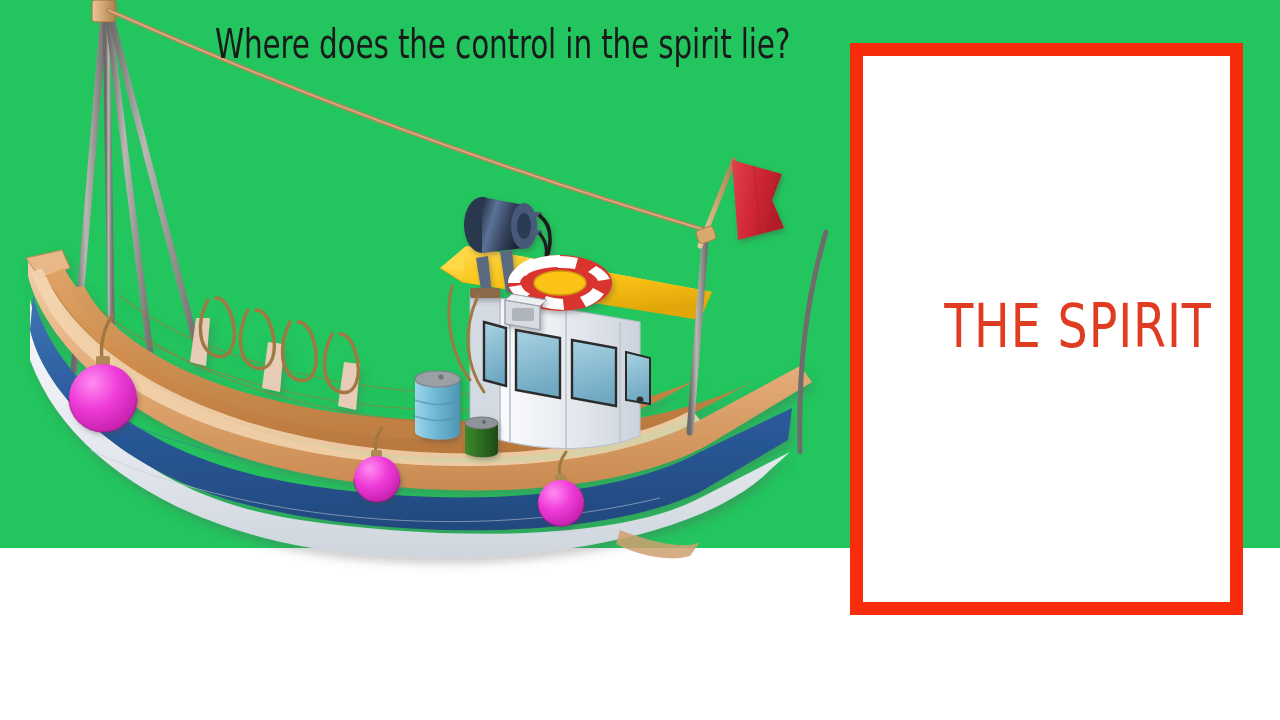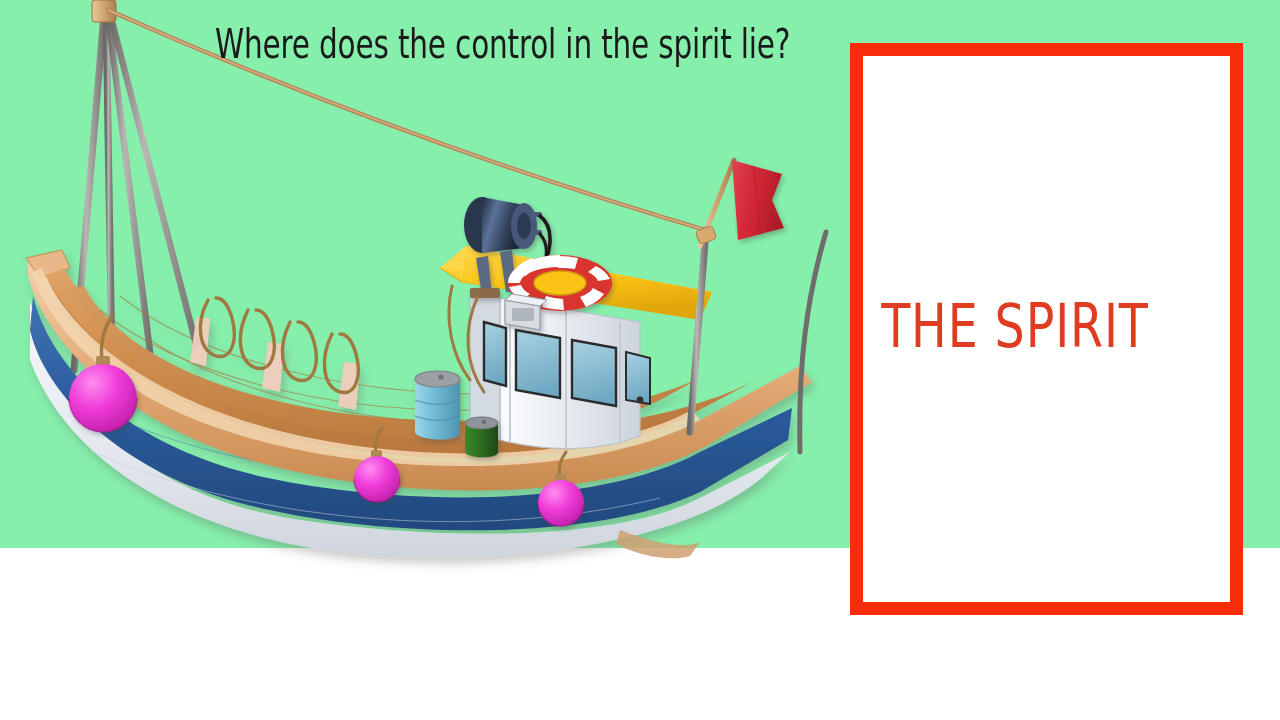--- a/index.html
+++ b/index.html
@@ -7,21 +7,21 @@
   body{
     width:1280px;height:720px;
     background:#ffffff;
     font-family:"Liberation Sans", sans-serif;
     overflow:hidden;
     position:relative;
   }
   #slide{
     position:absolute;inset:0;
     width:1280px;height:548px;
-    background:#86efac;
+    background:#22c55e;
   }
 
   
   #slide-title{
     position:absolute;
     left:215px;top:22px;
     width:700px;
     font-family:"Liberation Sans Narrow","DejaVu Sans Condensed","Liberation Sans",sans-serif;
     font-size:41px;
     font-weight:400;
@@ -39,21 +39,21 @@
     position:absolute;
     left:850px;top:43px;
     width:393px;height:572px;
     box-sizing:border-box;
     border:13px solid #f62c0b;
     background:#ffffff;
     z-index:30;
   }
   #spirit-box-inner{
     position:absolute;inset:0;
-    display:flex;align-items:center;justify-content:flex-start;
+    display:flex;align-items:center;justify-content:flex-end;
   }
   #spirit-label{
     font-family:"Liberation Sans Narrow","DejaVu Sans Condensed","Liberation Sans",sans-serif;
     font-size:60px;
     font-weight:300;
     color:#df3c22;
     letter-spacing:1px;
     transform:scaleX(0.88);
     white-space:nowrap;
     margin-top:-6px;

